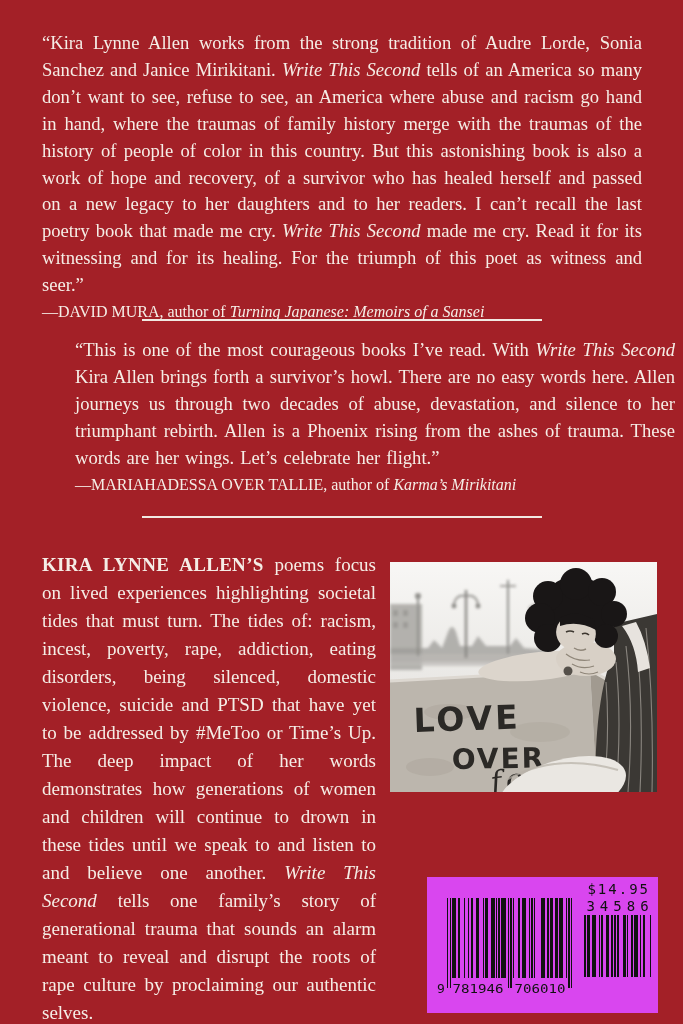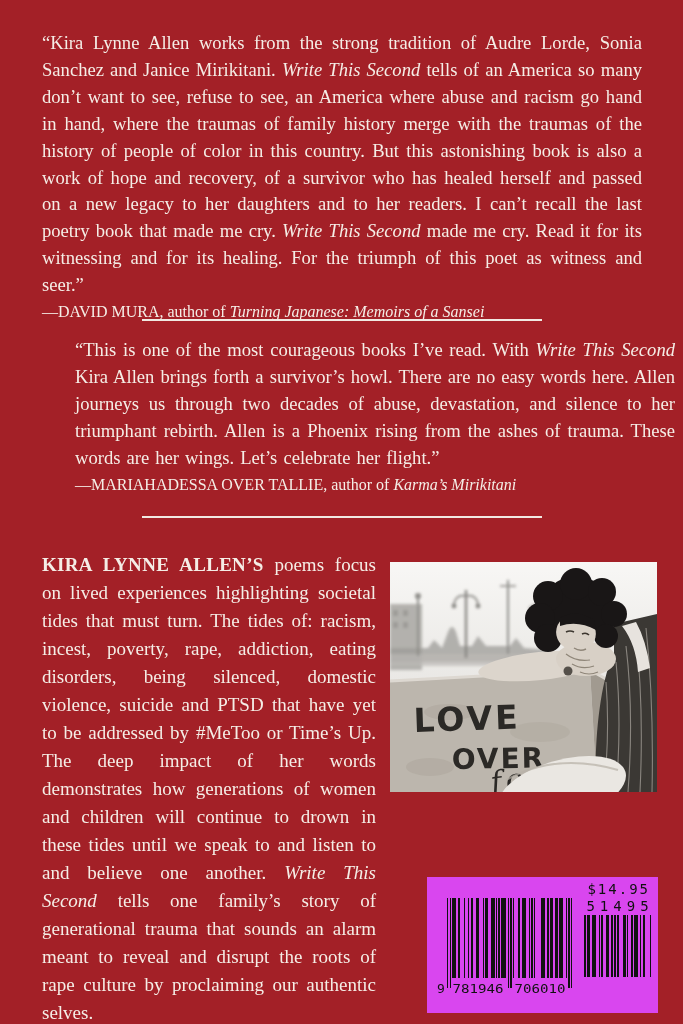--- a/index.html
+++ b/index.html
@@ -195,21 +195,21 @@
             <rect x="124.20" y="0" width="3.96" height="80" fill="#111"></rect>
             <rect x="130.80" y="0" width="1.32" height="80" fill="#111"></rect>
             <rect x="133.44" y="0" width="1.32" height="90" fill="#111"></rect>
             <rect x="136.08" y="0" width="1.32" height="90" fill="#111"></rect>
             <text x="2" y="95" font-size="13" font-family="DejaVu Sans Mono, monospace" fill="#111">9</text>
             <text x="17.5" y="95" font-size="13" font-family="DejaVu Sans Mono, monospace" fill="#111" textLength="51" lengthAdjust="spacingAndGlyphs">781946</text>
             <text x="79.5" y="95" font-size="13" font-family="DejaVu Sans Mono, monospace" fill="#111" textLength="51" lengthAdjust="spacingAndGlyphs">706010</text>
           </svg>
       </div>
       <div class="bc-right">
-        <div class="bc-supp-code">51495</div>
+        <div class="bc-supp-code">34586</div>
         <div class="bc-supp">
           <svg id="bc-supp-svg" width="71" height="62" viewBox="0 0 71 62" shape-rendering="crispEdges" xmlns="http://www.w3.org/2000/svg">
               <rect x="2.42" y="0" width="1.42" height="62" fill="#111"></rect>
               <rect x="5.26" y="0" width="2.84" height="62" fill="#111"></rect>
               <rect x="9.52" y="0" width="4.26" height="62" fill="#111"></rect>
               <rect x="16.62" y="0" width="1.42" height="62" fill="#111"></rect>
               <rect x="19.46" y="0" width="1.42" height="62" fill="#111"></rect>
               <rect x="23.72" y="0" width="2.84" height="62" fill="#111"></rect>
               <rect x="29.40" y="0" width="1.42" height="62" fill="#111"></rect>
               <rect x="32.24" y="0" width="1.42" height="62" fill="#111"></rect>

